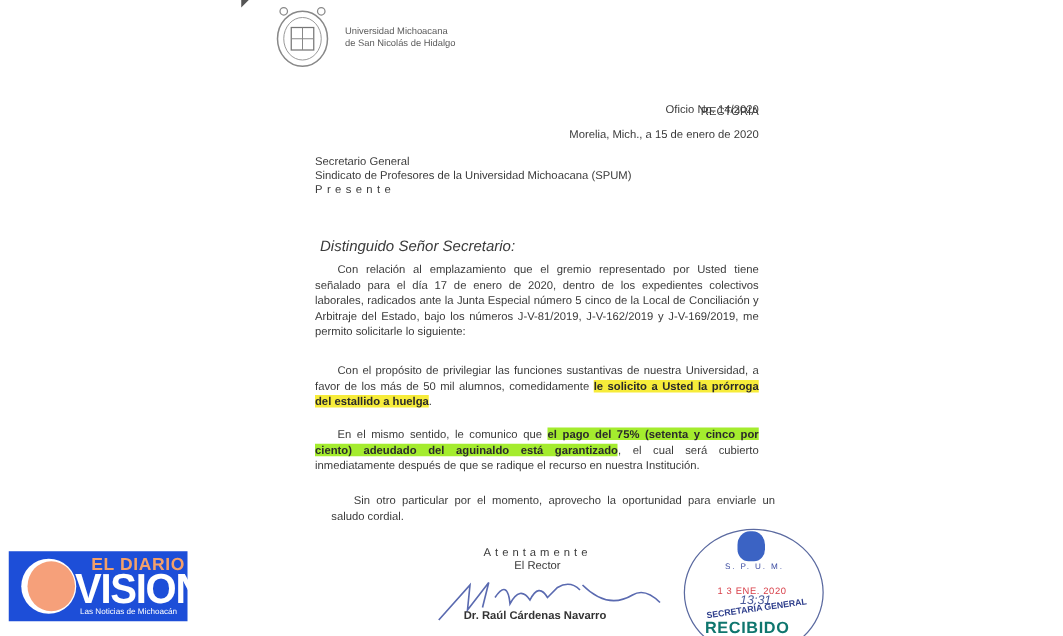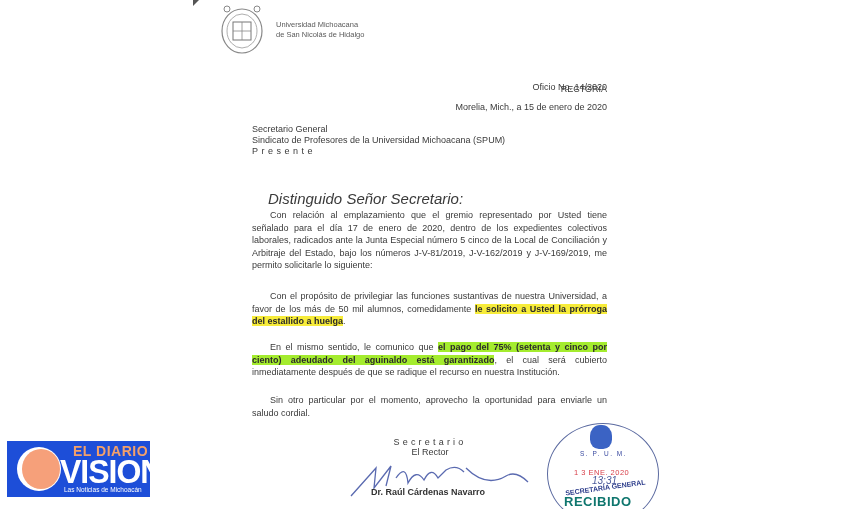--- a/index.html
+++ b/index.html
@@ -11,26 +11,26 @@
     border-top:6px solid #555; border-right:6px solid transparent; }
   .seal { position:absolute; left:218px; top:2px; width:48px; height:54px; }
   .univ-name { position:absolute; left:276px; top:20px; font-size:7.5px; line-height:9.5px; color:#5a5a5a; }
   .right-block { position:absolute; right:243px; text-align:right; font-size:9px; color:#3a3a3a; }
   .rectoria { top:84px; font-weight:normal;padding-left:24px; }
   .oficio { top:82px;text-align:right; }
   .fecha { top:102px; }
   .addr { position:absolute; left:252px; top:124px; font-size:9px; line-height:11px; }
   .addr .name { font-weight:bold; }
   .addr .presente { letter-spacing:3.5px; }
-  .salutation { position:absolute; left:268px; top:190px; font-size:15px; font-style:italic; }
+  .salutation { position:absolute; left:256px; top:190px; font-size:12px; font-style:italic; }
   .para { position:absolute; left:252px; width:355px; font-size:9px; line-height:12.6px; text-align:justify; text-indent:18px; }
   .p1 { top:209px; }
   .p2 { top:290px; }
   .p3 { top:341px; }
-  .p4 { top:394px; }
+  .p4 { top:394px;margin-left:13px; }
   .hl-yellow { background:#f7ec3a; font-weight:bold; color:#2a2a2a; }
   .hl-green { background:#a4ec2e; font-weight:bold; color:#2a2a2a; }
   .sign-block { position:absolute; left:360px; top:437px; width:140px; text-align:center; font-size:9px; }
   .sign-block .closing { letter-spacing:3.2px; }
   .signature { position:absolute; left:346px; top:458px; width:185px; height:40px; }
   .signer { position:absolute; left:371px; top:487px; font-size:9px; font-weight:bold; color:#333; }
   .stamp { position:absolute; left:547px; top:423px; width:110px; height:100px; border:1.5px solid #5b6aa0; border-radius:50%; }
   .stamp-emblem { position:absolute; left:590px; top:425px; width:22px; height:24px; background:#3b63c4; border-radius:45% 45% 40% 40%; }
   .stamp-spum { position:absolute; left:580px; top:450px; font-size:6.5px; color:#3a4aa0; letter-spacing:1.5px; }
   .stamp-date { position:absolute; left:574px; top:468px; font-size:7.5px; color:#d8404a; letter-spacing:0.5px; }
@@ -78,21 +78,21 @@
 
 <div class="para p1">Con relación al emplazamiento que el gremio representado por Usted tiene señalado para el día 17 de enero de 2020, dentro de los expedientes colectivos laborales, radicados ante la Junta Especial número 5 cinco de la Local de Conciliación y Arbitraje del Estado, bajo los números J-V-81/2019, J-V-162/2019 y J-V-169/2019, me permito solicitarle lo siguiente:</div>
 
 <div class="para p2"><span>Con el propósito de privilegiar las funciones sustantivas de nuestra Universidad, a favor de los más de 50 mil alumnos, comedidamente </span><span class="hl-yellow">le solicito a Usted la prórroga del estallido a huelga</span><span>.</span></div>
 
 <div class="para p3"><span>En el mismo sentido, le comunico que </span><span class="hl-green">el pago del 75% (setenta y cinco por ciento) adeudado del aguinaldo está garantizado</span><span>, el cual será cubierto inmediatamente después de que se radique el recurso en nuestra Institución.</span></div>
 
 <div class="para p4">Sin otro particular por el momento, aprovecho la oportunidad para enviarle un saludo cordial.</div>
 
 <div class="sign-block">
-  <div class="closing">Secretario</div>
+  <div class="closing">Atentamente</div>
   <div>El Rector</div>
 </div>
 
 <svg class="signature" viewBox="0 0 185 40">
   <path d="M5 38 L30 10 L28 30 L45 8 L40 28 M50 20 Q60 5 62 25 Q70 10 78 22 Q85 8 92 20 L100 12 Q110 6 118 14 M120 10 Q140 30 160 18 Q170 12 182 24" fill="none" stroke="#5a6ab0" stroke-width="1.3"></path>
 </svg>
 
 <div class="signer">Dr. Raúl Cárdenas Navarro</div>
 
 <div class="stamp"></div>

